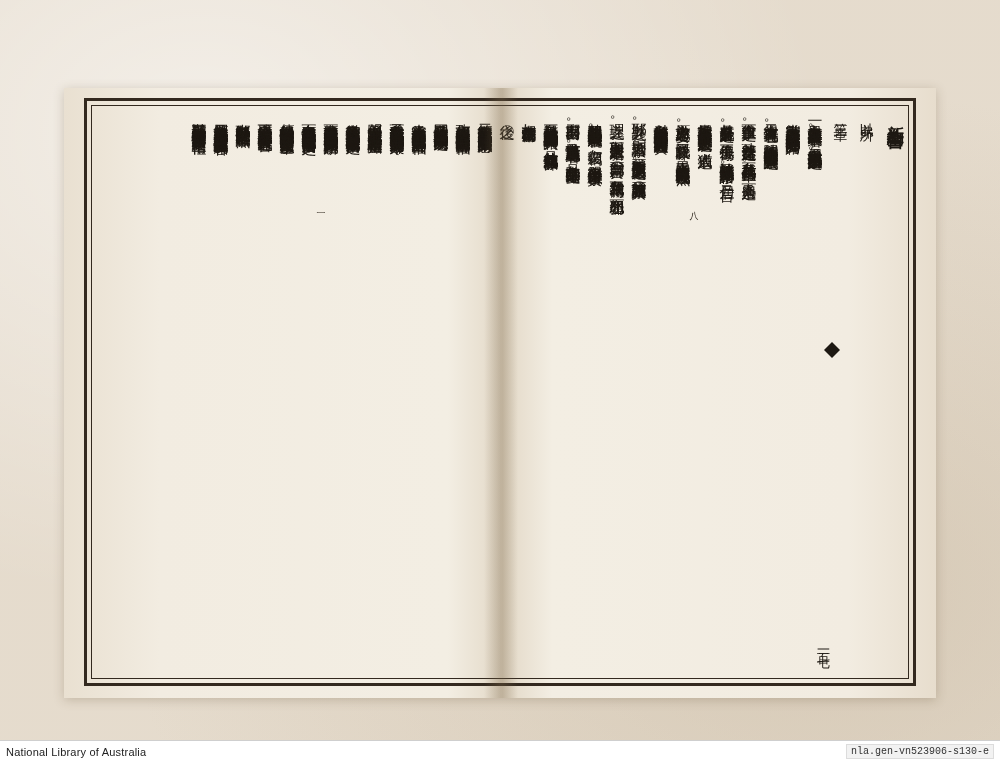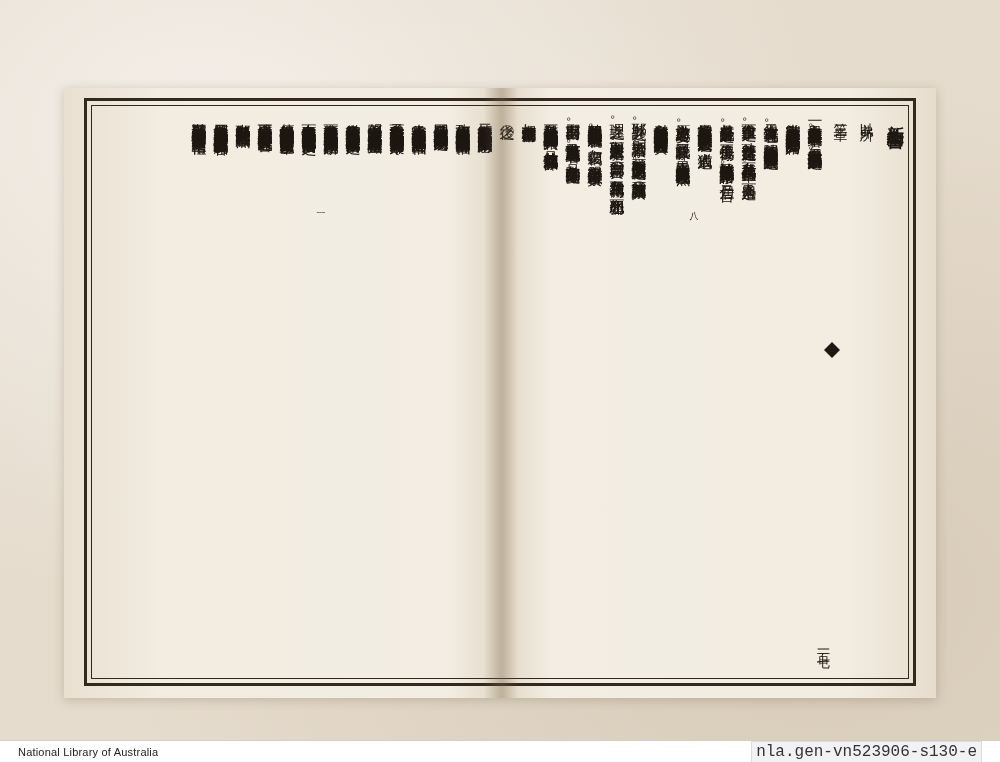--- a/index.html
+++ b/index.html
@@ -160,26 +160,26 @@
     height: 22px;
     background: #ffffff;
     border-top: 1px solid #cfcfcf;
     display: flex;
     align-items: center;
     justify-content: space-between;
     font-family: "Liberation Sans", sans-serif;
     font-size: 11px;
     color: #222;
     box-sizing: border-box;
-    padding: 0 18px;
+    padding: 0 6px;
   }
   #footer-credit { letter-spacing: 0.2px; }
   #footer-id {
     font-family: "Liberation Mono", monospace;
-    font-size: 16px;
+    font-size: 10px;
     color: #333;
     background: #f2f2f2;
     padding: 1px 4px;
     border: 1px solid #dcdcdc;
   }
   
   .corner-mark {
     position: absolute;
     width: 26px;
     height: 14px;

